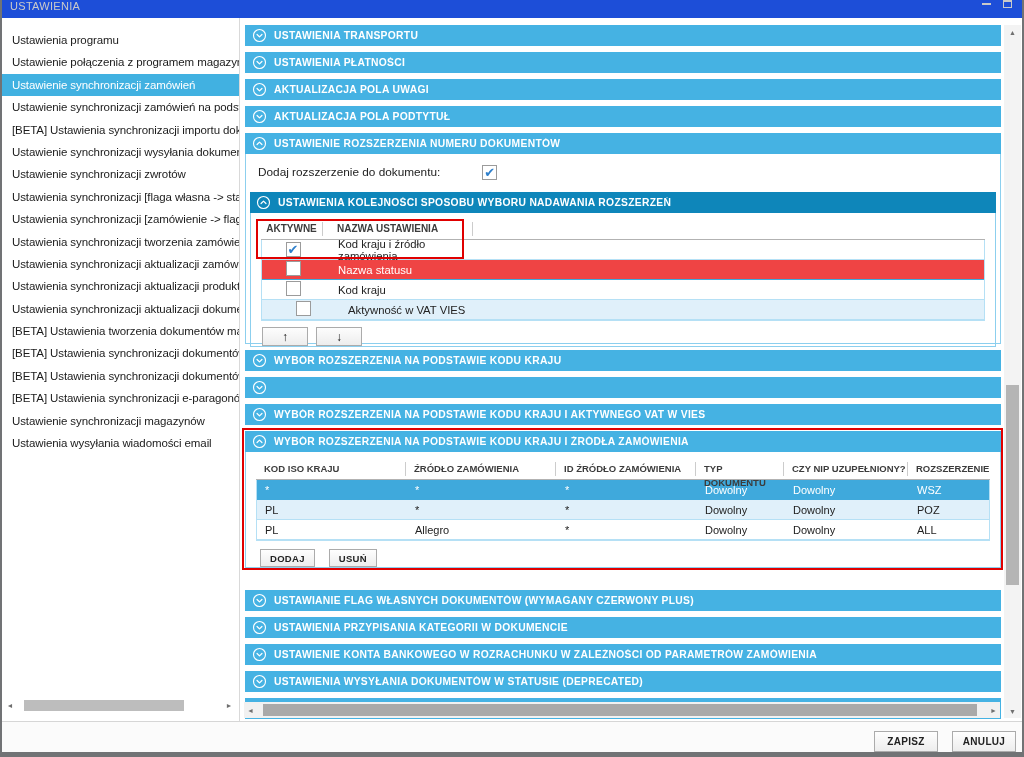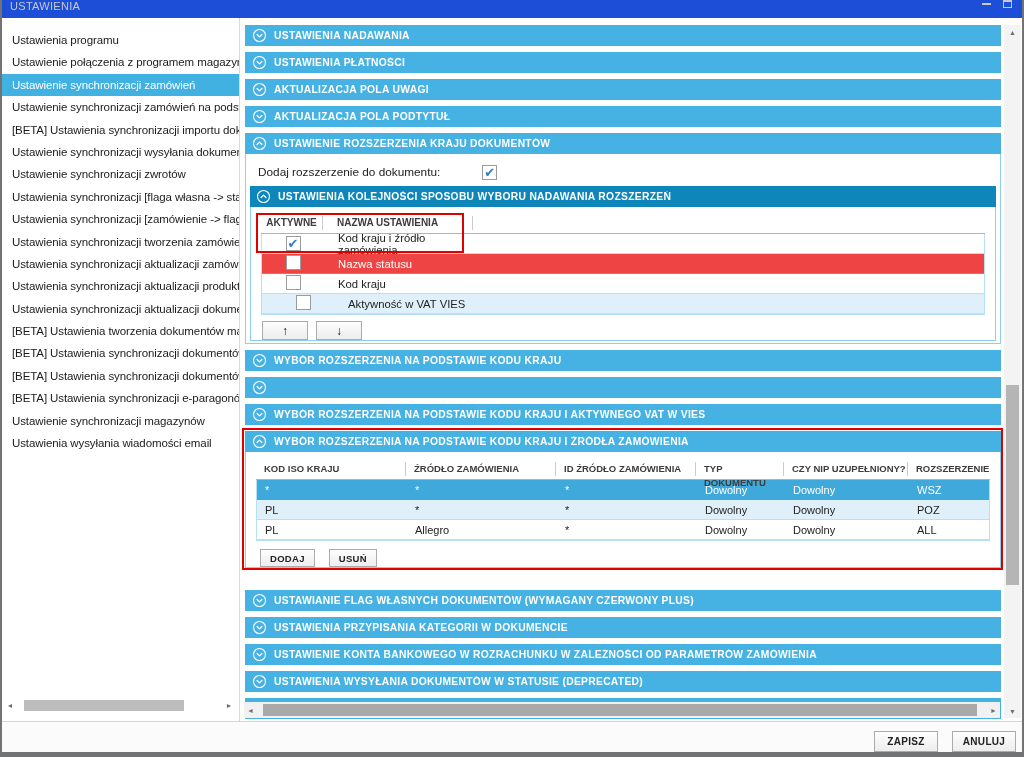--- a/index.html
+++ b/index.html
@@ -35,21 +35,21 @@
   .sec.expanded{margin-bottom:0;}
   
   .box5{border:1px solid #8ccfee;border-top:none;height:190px;padding:6px 4px 0 4px;margin-bottom:6px;position:relative;}
   .addrow{height:24px;display:flex;align-items:center;padding-left:8px;}
   .addrow .lbl{font-size:11.8px;color:#222;text-align:right;}
   .cb{width:15px;height:15px;border:1px solid #9b9b9b;background:#fff;display:inline-flex;
     align-items:center;justify-content:center;font-size:13px;line-height:13px;color:#2e7fcb;}
   .cb .mark{display:none;}
   .cb.checked .mark{display:block;}
   .addrow .cb{margin-left:42px;}
-  .subhead{height:21px;background:#0e86ba;display:flex;align-items:center;padding:0 6px;color:#fff;margin-top:2px;}
+  .subhead{height:21px;background:#0e86ba;display:flex;align-items:center;padding:0 6px;color:#fff;margin-top:8px;}
   .subbox{border:1px solid #8ccfee;border-top:none;height:134px;position:relative;padding:6px 10px 0 10px;}
   
   .t1-head{display:flex;height:21px;align-items:center;border-bottom:1px solid #b2b2b2;
     font-size:10px;font-weight:700;color:#3c3c3c;background:#fff;}
   .t1 .c1{width:62px;text-align:center;}
   .t1 .c2{width:150px;padding-left:14px;}
   .t1 .c3{flex:1;}
   .t1-head .c1,.t1-head .c2{border-right:1px solid #ccc;height:14px;line-height:14px;}
   .t1-row{display:flex;align-items:center;height:20px;font-size:11.3px;color:#222;
     border-bottom:1px solid #b5e0f5;background:#fff;}
@@ -152,21 +152,21 @@
 
     <div class="content">
 
       <div class="sec">
         <span class="chev">
           <svg viewBox="0 0 16 16" width="15" height="15">
               <circle cx="8" cy="8" r="6.4" fill="none" stroke="#fff" stroke-width="1.2"></circle>
               <path d="M5.4 6.9l2.6 2.6 2.6-2.6" fill="none" stroke="#fff" stroke-width="1.3" stroke-linecap="round" stroke-linejoin="round"></path>
             </svg>
         </span>
-        <span class="sec-label">USTAWIENIA NADAWANIA</span>
+        <span class="sec-label">USTAWIENIA TRANSPORTU</span>
       </div>
 
       <div class="sec">
         <span class="chev">
           <svg viewBox="0 0 16 16" width="15" height="15">
               <circle cx="8" cy="8" r="6.4" fill="none" stroke="#fff" stroke-width="1.2"></circle>
               <path d="M5.4 6.9l2.6 2.6 2.6-2.6" fill="none" stroke="#fff" stroke-width="1.3" stroke-linecap="round" stroke-linejoin="round"></path>
             </svg>
         </span>
         <span class="sec-label">USTAWIENIA PŁATNOŚCI</span>
@@ -192,21 +192,21 @@
         <span class="sec-label">AKTUALIZACJA POLA PODTYTUŁ</span>
       </div>
 
       <div class="sec expanded">
         <span class="chev">
           <svg viewBox="0 0 16 16" width="15" height="15">
               <circle cx="8" cy="8" r="6.4" fill="none" stroke="#fff" stroke-width="1.2"></circle>
               <path d="M5.4 9.1l2.6-2.6 2.6 2.6" fill="none" stroke="#fff" stroke-width="1.3" stroke-linecap="round" stroke-linejoin="round"></path>
             </svg>
         </span>
-        <span class="sec-label">USTAWIENIE ROZSZERZENIA KRAJU DOKUMENTÓW</span>
+        <span class="sec-label">USTAWIENIE ROZSZERZENIA NUMERU DOKUMENTÓW</span>
       </div>
 
       <div class="box5">
         <div class="addrow">
           <span class="lbl">Dodaj rozszerzenie do dokumentu:</span>
           <span class="cb checked">
             <span class="mark">✔</span>
           </span>
         </div>
 

